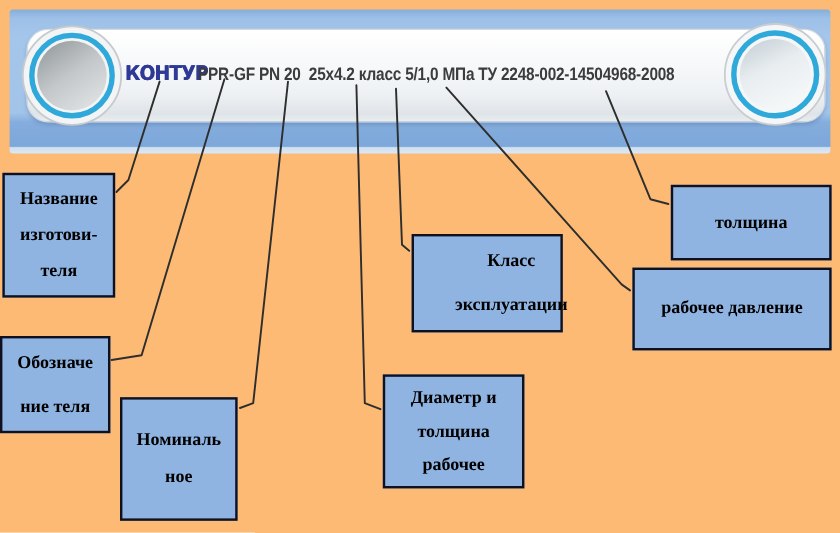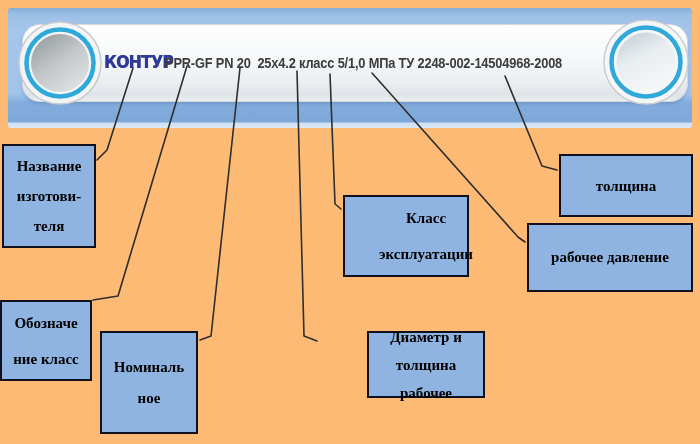--- a/index.html
+++ b/index.html
@@ -83,23 +83,23 @@
     display: flex;
     flex-direction: column;
     align-items: center;
     justify-content: center;
     text-align: center;
     font-weight: 700;
     font-size: 15px;
     color: #000000;
   }
   .b1 { left: 2px;   top: 144px; width: 94px;  height: 104px; line-height: 30px; }
-  .b2 { left: 0px;   top: 300px; width: 92px;  height: 81px;  line-height: 36px; }
+  .b2 { left: 0px;   top: 280px; width: 92px;  height: 81px;  line-height: 36px; }
   .b3 { left: 100px; top: 331px; width: 98px;  height: 103px; line-height: 31px; }
-  .b4 { left: 319px; top: 331px; width: 118px; height: 67px;  line-height: 28px; margin-left: 48px; }
+  .b4 { left: 319px; top: 312px; width: 118px; height: 95px;  line-height: 28px; }
   .b5 { left: 343px; top: 195px; width: 126px; height: 82px;  line-height: 36px; padding-left: 40px; }
   .b6 { left: 527px; top: 223px; width: 166px; height: 69px;  line-height: 27px; }
   .b7 { left: 559px; top: 154px; width: 134px; height: 63px;  line-height: 28px; }
 </style>
 </head>
 <body>
 
 <div id="stage">
 
   <div class="banner"></div>
@@ -143,21 +143,21 @@
   </svg>
 
   <div class="callout b1">
     <div>Название</div>
     <div>изготови-</div>
     <div>теля</div>
   </div>
 
   <div class="callout b2">
     <div>Обозначе</div>
-    <div>ние класс</div>
+    <div>ние теля</div>
   </div>
 
   <div class="callout b3">
     <div>Номиналь</div>
     <div>ное</div>
   </div>
 
   <div class="callout b4">
     <div>Диаметр и</div>
     <div>толщина</div>

